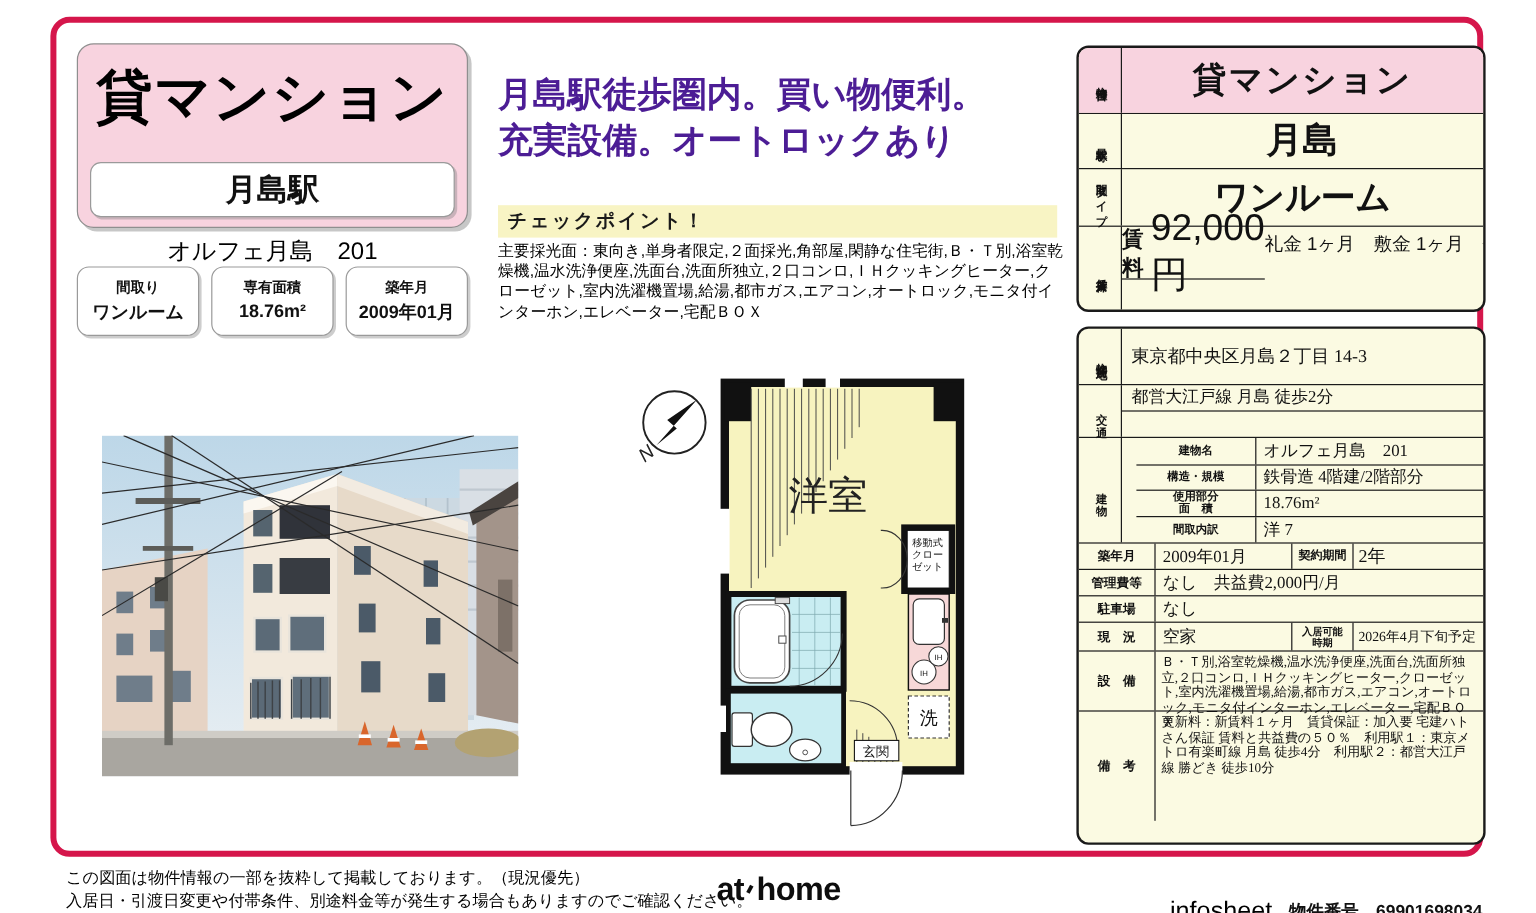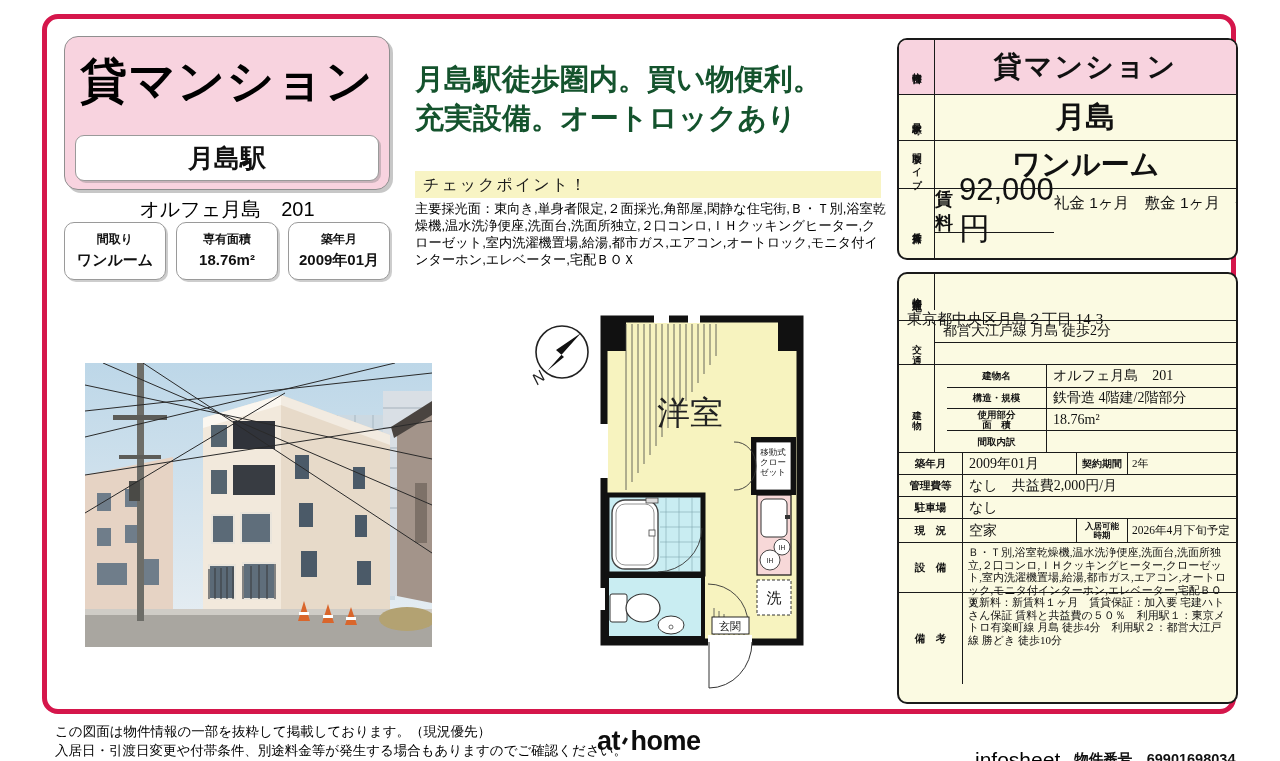--- a/index.html
+++ b/index.html
@@ -25,24 +25,24 @@
               font-size:20px; color:#000; }
   .badge { position:absolute; top:222px; width:102px; height:58px; background:#fff;
            border:1px solid #9a9a9a; border-radius:10px; text-align:center;
            box-shadow:2px 2px 0 rgba(130,130,130,.4); }
   .badge .bl { font-size:12px; font-weight:bold; margin-top:8px; }
   .badge .bv { font-size:15px; font-weight:bold; margin-top:3px; white-space:nowrap; }
   .photo { position:absolute; left:85px; top:363px; width:347px; height:284px; }
 
   
   .headline { position:absolute; left:415px; top:60px; width:475px;
-              font-size:29px; font-weight:bold; line-height:39px; color:#14532d; }
+              font-size:29px; font-weight:bold; line-height:39px; color:#4c1d95; }
   .checkband { position:absolute; left:415px; top:171px; width:466px; height:27px;
                background:#f8f4c4; }
-  .checkband span { font-size:16px; font-weight:normal; letter-spacing:2px; line-height:27px;
+  .checkband span { font-size:16px; font-weight:bold; letter-spacing:2px; line-height:27px;
                     padding-left:8px; color:#1a1a1a; }
   .features { position:absolute; left:415px; top:200px; width:472px;
               font-size:13.2px; line-height:17px; word-break:break-all; color:#000; }
   .floorplan { position:absolute; left:530px; top:312px; width:345px; height:392px; }
 
   
   .rt { position:absolute; left:897px; width:341px; background:#fbfae2;
         border:2px solid #1a1a1a; border-radius:10px; overflow:hidden; }
   .t1 { top:38px; height:222px; }
   .t2 { top:272px; height:432px; }
@@ -64,21 +64,21 @@
 
   .serif { font-family:"Liberation Serif","DejaVu Serif",serif; }
   .t2 .leftpad { justify-content:flex-start; padding-left:8px; }
   .hlab { flex:0 0 64px; width:64px; border-right:1.5px solid #1a1a1a;
           display:flex; align-items:center; justify-content:center;
           font-size:10.5px; font-weight:bold; text-align:center; }
   .sublab { flex:0 0 52px; width:52px; border-left:1.5px solid #1a1a1a; border-right:1.5px solid #1a1a1a;
             display:flex; flex-direction:column; align-items:center; justify-content:center;
             font-size:10px; font-weight:bold; line-height:10px; }
   .subval { flex:0 0 108px; width:108px; display:flex; align-items:center;
-            padding-left:4px; font-size:11px; }
+            padding-left:4px; font-size:15px; }
   .binner { flex:1; display:flex; flex-direction:column; }
   .brow { display:flex; height:22px; border-top:1px solid #1a1a1a; }
   .brow:first-child { border-top:none; }
   .blab { flex:0 0 100px; width:100px; border-right:1.5px solid #1a1a1a;
           display:flex; flex-direction:column; align-items:center; justify-content:center;
           font-size:9.5px; font-weight:bold; line-height:9.5px; }
   .bval { flex:1; display:flex; align-items:center; padding-left:6px; font-size:14px; }
   .smalltext { font-size:11px; line-height:12.5px; padding:3px 5px 0 5px; word-break:break-all; }
 
   
@@ -362,21 +362,21 @@
         <div class="rentline">
           <span class="rl">賃料</span>
           <span class="rv">92,000円</span>
         </div>
         <div class="terms">礼金 1ヶ月　敷金 1ヶ月　保証金 なし</div>
       </div>
     </div>
   </div>
 
   <div class="rt t2">
-    <div class="trow" style="height:46px;flex-direction:column;">
+    <div class="trow" style="height:46px;">
       <div class="vlab">物件所在地</div>
       <div class="tval leftpad serif" style="font-size:15px;">東京都中央区月島２丁目 14-3</div>
     </div>
     <div class="trow" style="height:44px;">
       <div class="vlab">交　通</div>
       <div class="binner">
         <div style="height:22px;border-bottom:1px solid #1a1a1a;display:flex;align-items:center;padding-left:8px;font-size:14px;" class="serif">都営大江戸線 月島 徒歩2分</div>
         <div style="height:22px;"></div>
       </div>
     </div>
@@ -393,20 +393,21 @@
         </div>
         <div class="brow">
           <div class="blab">
             <span>使用部分</span>
             <span>面　積</span>
           </div>
           <div class="bval serif">18.76m²</div>
         </div>
         <div class="brow">
           <div class="blab">間取内訳</div>
+          <div class="bval serif">洋 7</div>
         </div>
       </div>
     </div>
     <div class="trow" style="height:22px;">
       <div class="hlab">築年月</div>
       <div class="bval serif">2009年01月</div>
       <div class="sublab">契約期間</div>
       <div class="subval serif">2年</div>
     </div>
     <div class="trow" style="height:22px;">

